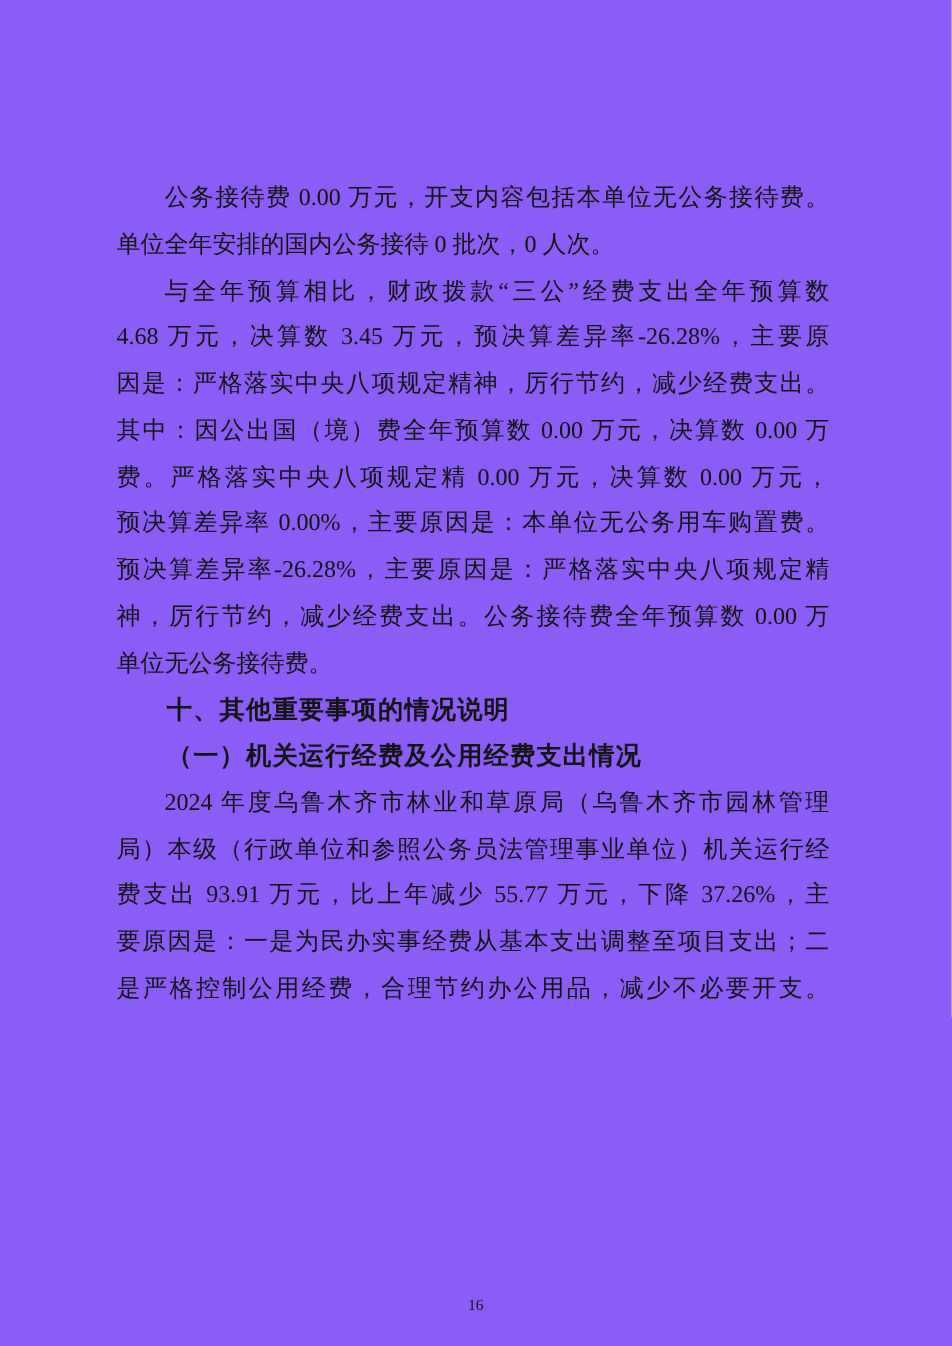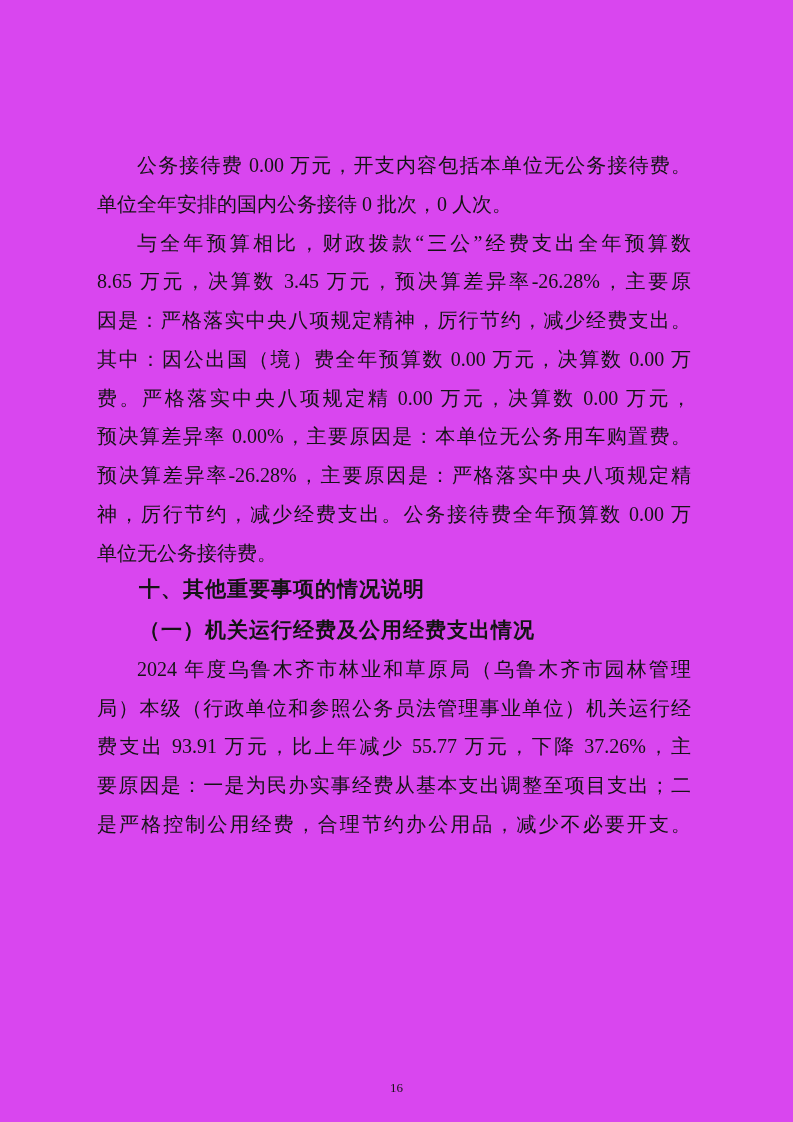--- a/index.html
+++ b/index.html
@@ -13,42 +13,42 @@
     position: relative;
     overflow: hidden;
     font-family: "Liberation Serif", "DejaVu Serif", serif;
     color: #141414;
   }
   .page {
     position: absolute;
     left: 0; top: 0;
     width: 793px;
     height: 1122px;
-    background: #d946ef;
+    background: #8b5cf6;
   }
   .text-block {
     position: absolute;
     left: 97px;
     top: 146px;
     width: 594px;
   }
   .line {
     font-size: 20px;
     line-height: 38.75px;
     height: 38.75px;
     overflow: hidden;
   }
   .line.indent { text-indent: 2em; }
   .line.justify {
     text-align: justify;
     text-align-last: justify;
     text-justify: inter-character;
   }
   .line.heading1 {
-    font-family: Liberation Mono, monospace;
+    font-family: Liberation Serif, serif;
     font-weight: 700;
     font-size: 21px;
     letter-spacing: 1px;
   }
   .line.heading2 {
     font-weight: 700;
     font-size: 21px;
     letter-spacing: 1px;
   }
   .seg-bold {
@@ -67,21 +67,21 @@
   }
 </style>
 </head>
 <body>
 
 <div class="page">
   <div class="text-block">
       <div class="line body indent justify"><span class="seg">公务接待费 0.00 万元，开支内容包括本单位无公务接待费。</span></div>
       <div class="line body"><span class="seg">单位全年安排的国内公务接待 0 批次，0 人次。</span></div>
       <div class="line body indent justify"><span class="seg-bold">与全年预算相比，</span><span class="seg">财政拨款“三公”经费支出全年预算数</span></div>
-      <div class="line body justify"><span class="seg">8.65 万元，决算数 3.45 万元，预决算差异率-26.28%，主要原</span></div>
+      <div class="line body justify"><span class="seg">4.68 万元，决算数 3.45 万元，预决算差异率-26.28%，主要原</span></div>
       <div class="line body justify"><span class="seg">因是：严格落实中央八项规定精神，厉行节约，减少经费支出。</span></div>
       <div class="line body justify"><span class="seg">其中：因公出国（境）费全年预算数 0.00 万元，决算数 0.00 万</span></div>
       <div class="line body justify"><span class="seg">费。严格落实中央八项规定精 0.00 万元，决算数 0.00 万元，</span></div>
       <div class="line body justify"><span class="seg">预决算差异率 0.00%，主要原因是：本单位无公务用车购置费。</span></div>
       <div class="line body justify"><span class="seg">预决算差异率-26.28%，主要原因是：严格落实中央八项规定精</span></div>
       <div class="line body justify"><span class="seg">神，厉行节约，减少经费支出。公务接待费全年预算数 0.00 万</span></div>
       <div class="line body"><span class="seg">单位无公务接待费。</span></div>
       <div class="line heading1 indent"><span class="seg">十、其他重要事项的情况说明</span></div>
       <div class="line heading2 indent"><span class="seg">（一）机关运行经费及公用经费支出情况</span></div>
       <div class="line body indent justify"><span class="seg">2024 年度乌鲁木齐市林业和草原局（乌鲁木齐市园林管理</span></div>

